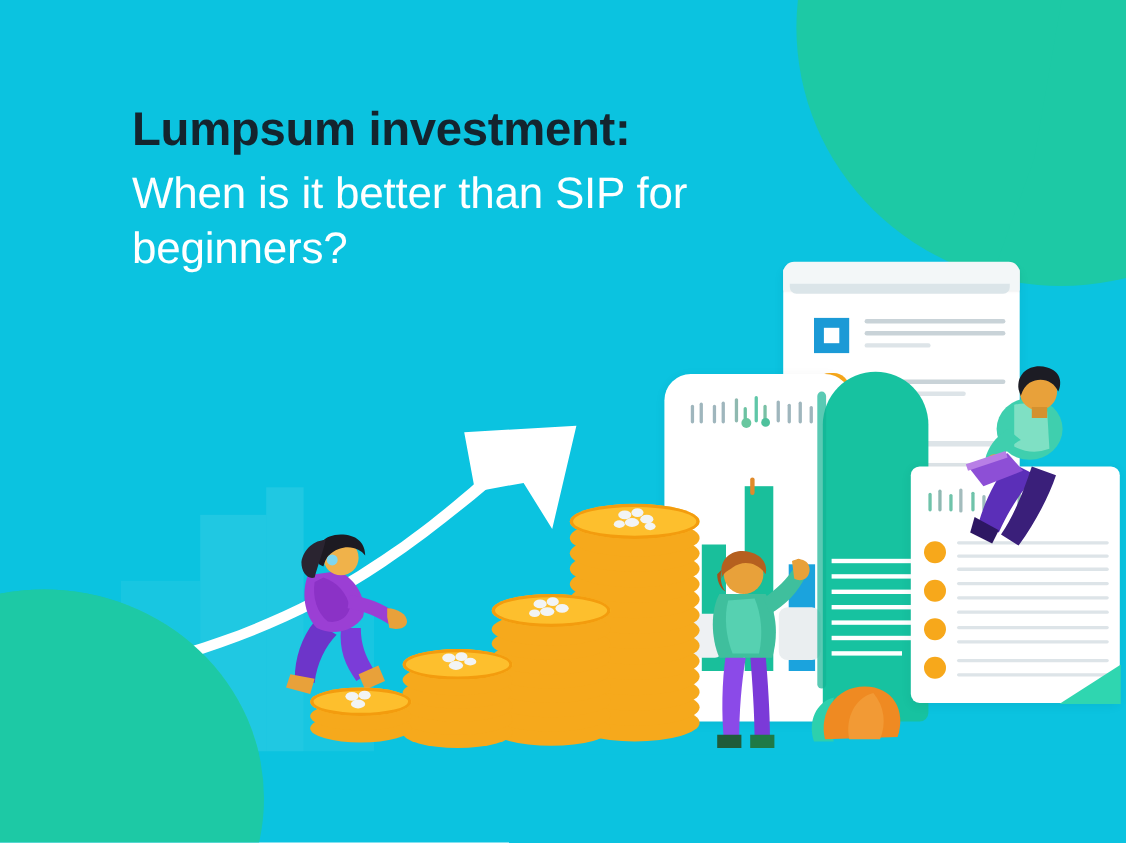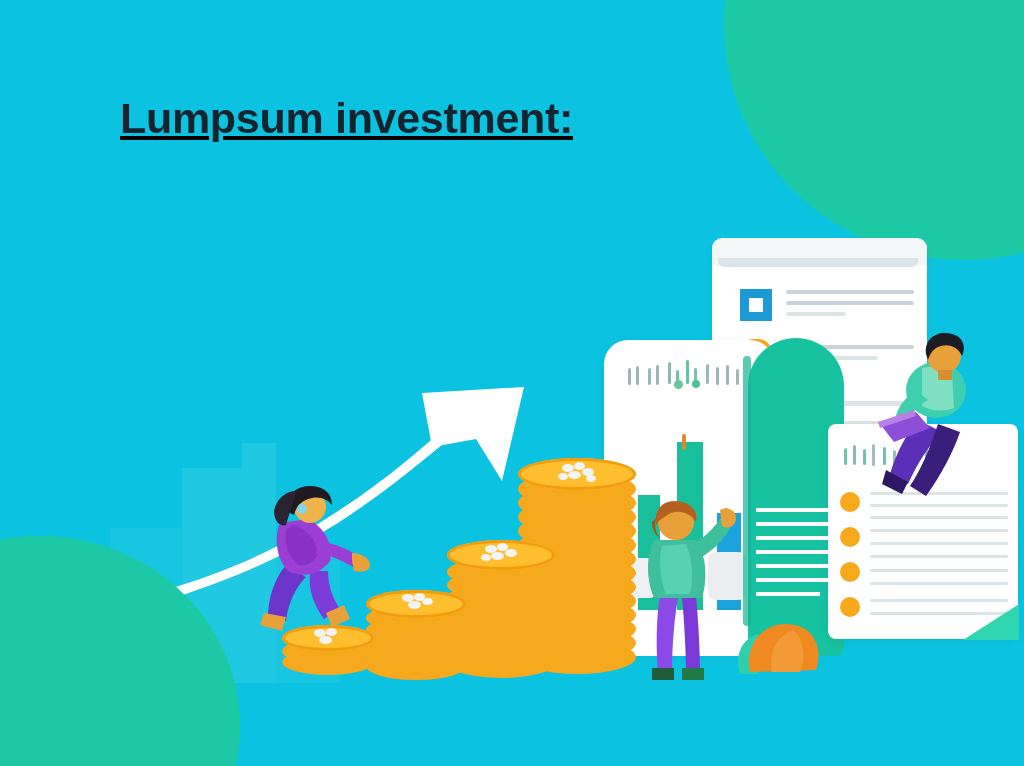--- a/index.html
+++ b/index.html
@@ -38,21 +38,20 @@
   }
 
   
   .ghost { background: rgba(255,255,255,0.085); }
   .ghost2 { background: rgba(255,255,255,0.055); }
 
   
   #title-block {
     left: 120px; top: 96px;
     width: 640px;
-    text-decoration: underline;
   }
   #title-main {
     font-size: 43px;
     font-weight: bold;
     color: #14242e;
     line-height: 1.05;
     letter-spacing: -0.3px;
     margin: 0 0 10px 0;
     white-space: nowrap;
   }
@@ -112,20 +111,21 @@
 
   <div class="layer ghost" style="left:182px; top:468px; width:60px; height:215px;"></div>
   <div class="layer ghost2" style="left:110px; top:528px; width:72px; height:155px;"></div>
   <div class="layer ghost2" style="left:48px;  top:548px; width:62px; height:135px;"></div>
   <div class="layer ghost2" style="left:22px;  top:548px; width:26px; height:135px;"></div>
   <div class="layer ghost" style="left:242px; top:443px; width:34px; height:240px;"></div>
   <div class="layer ghost2" style="left:276px; top:555px; width:64px; height:128px;"></div>
 
   <div class="layer" id="title-block">
     <div id="title-main">Lumpsum investment:</div>
+    <div id="title-sub">When is it better than SIP for beginners?</div>
   </div>
 
   <div class="layer card" style="left:712px; top:245px; width:215px; height:300px; border-radius:0 0 10px 10px;">
     <div style="position:absolute; left:28px; top:44px; width:32px; height:32px; background:#1b9ad6;">
       <div style="position:absolute; left:9px; top:9px; width:14px; height:14px; background:#ffffff;"></div>
     </div>
     <div class="tline" style="position:absolute; left:74px; top:45px;  width:128px;"></div>
     <div class="tline" style="position:absolute; left:74px; top:56px;  width:128px;"></div>
     <div class="tline-lt" style="position:absolute; left:74px; top:67px;  width:60px;"></div>
     <div style="position:absolute; left:28px; top:94px; width:32px; height:26px; background:#f7a81b; border-radius:14px 14px 3px 3px;"></div>

